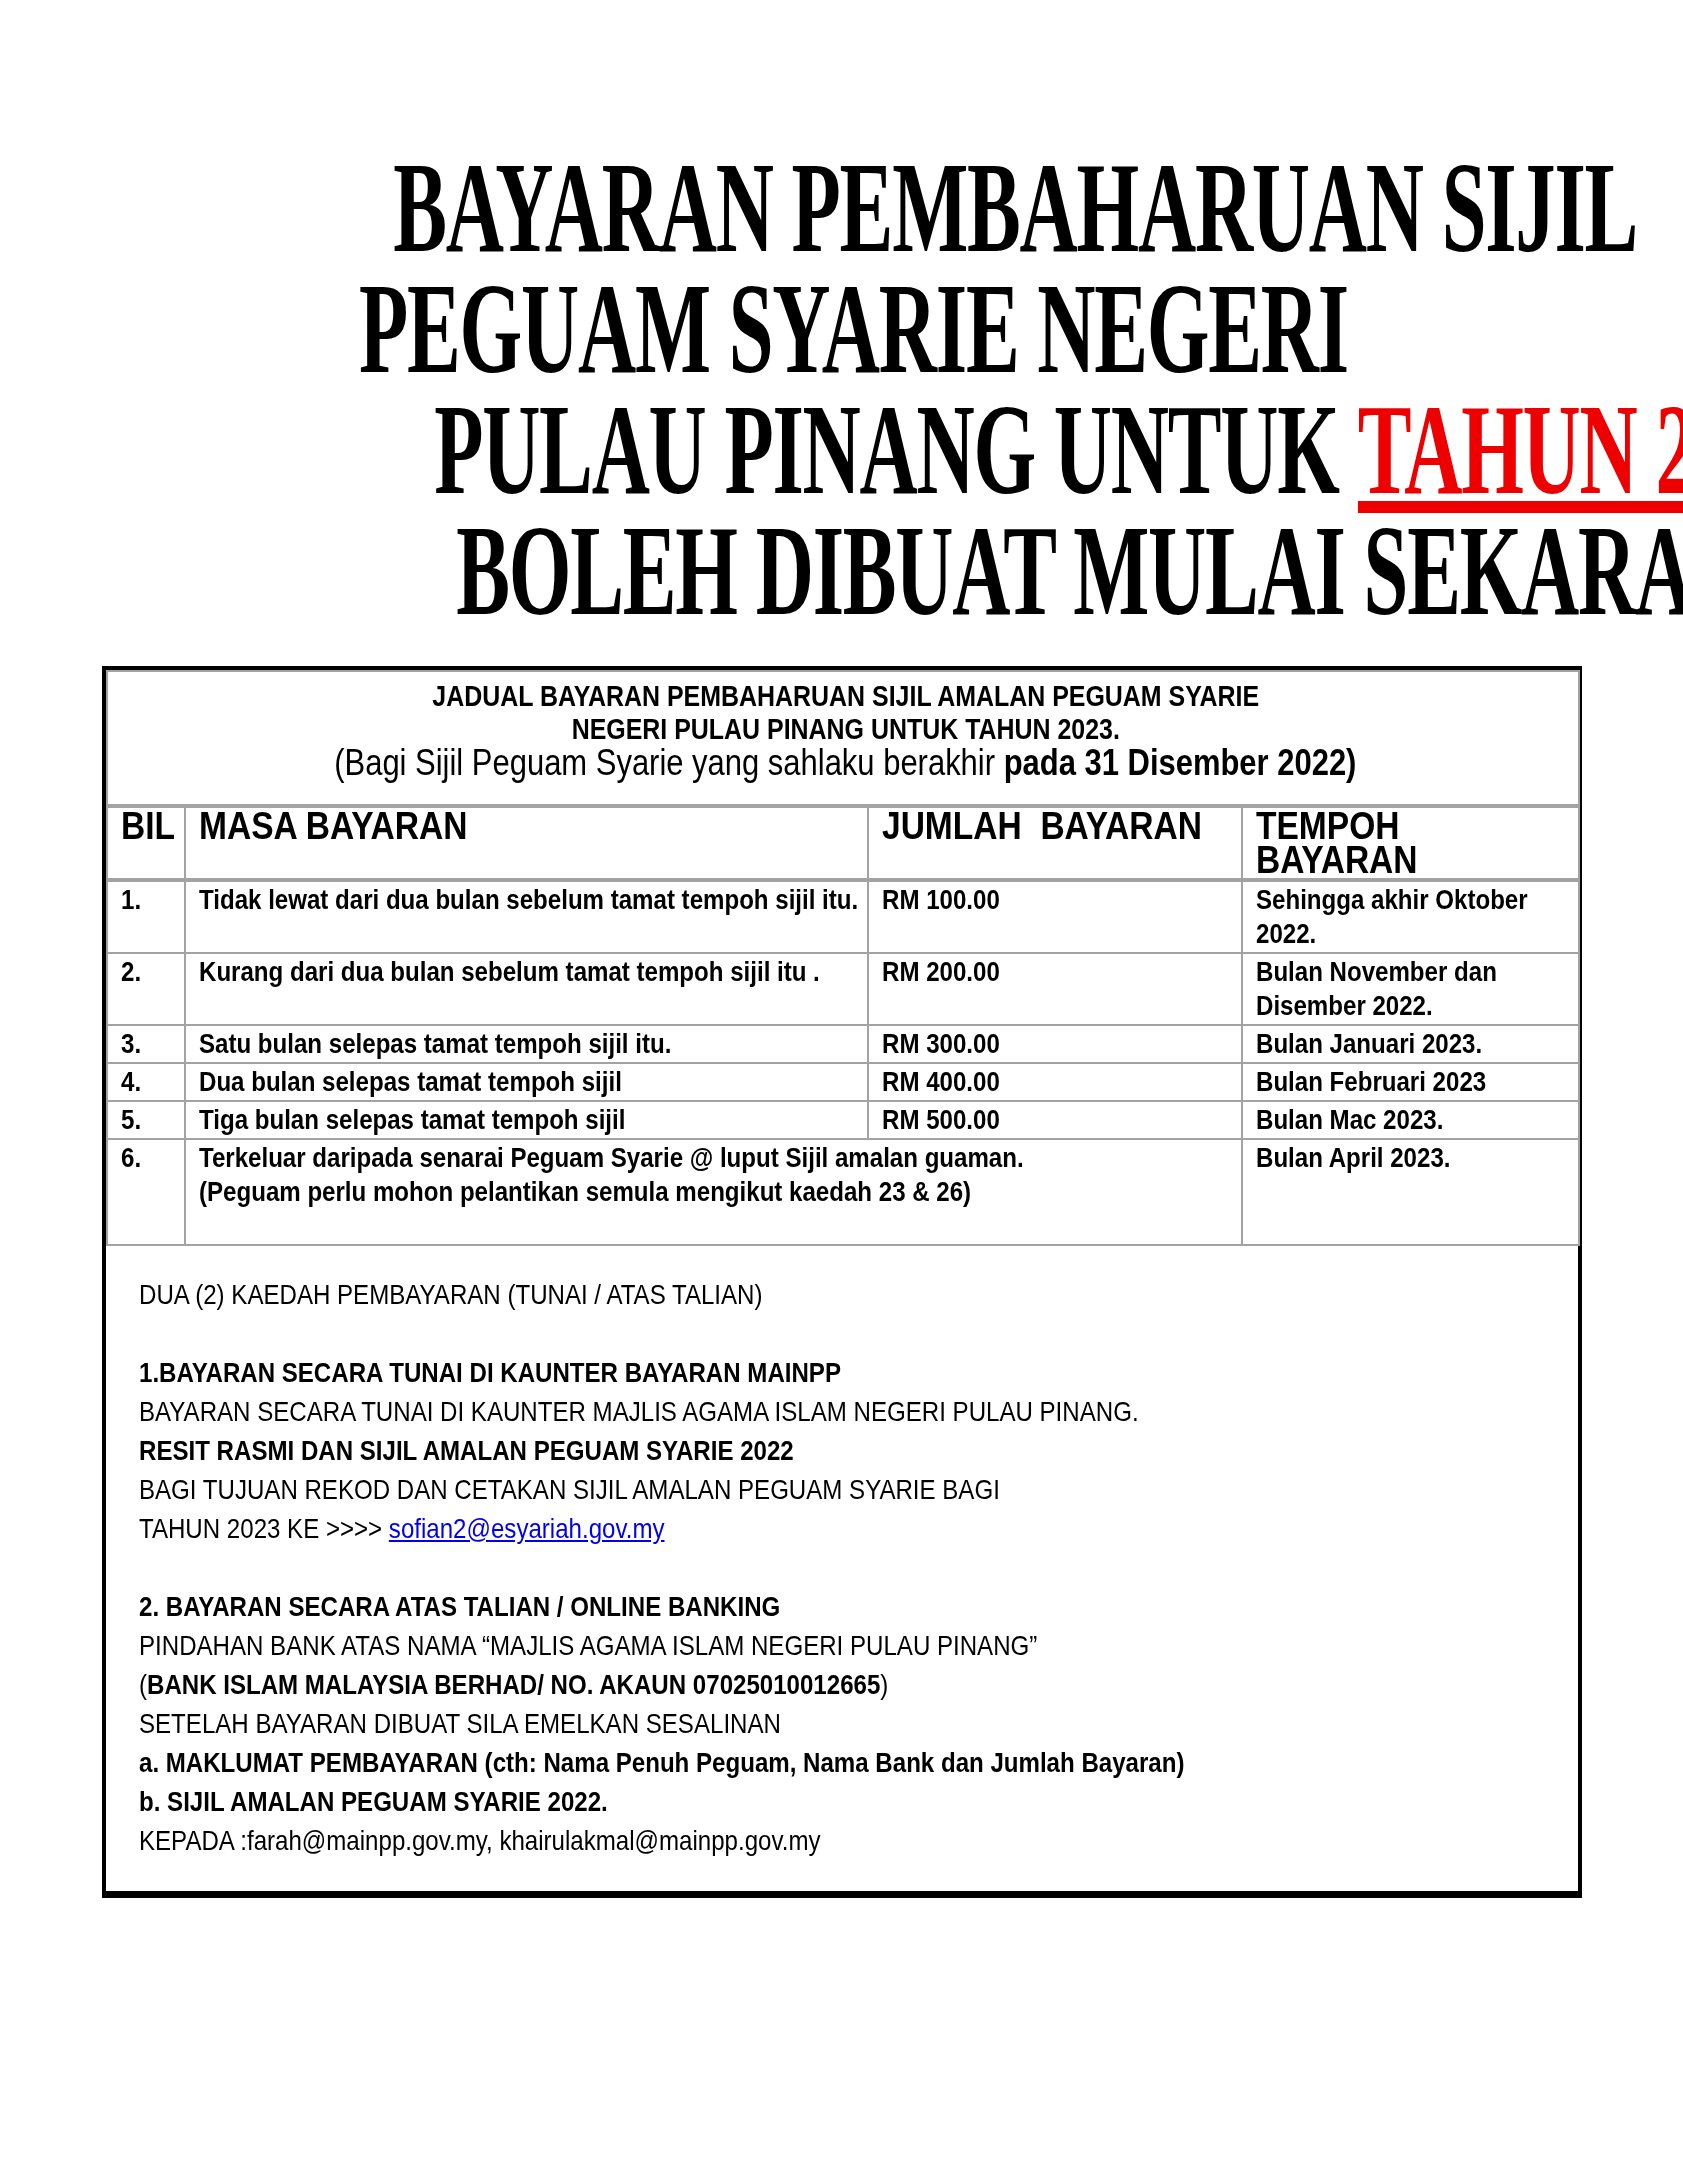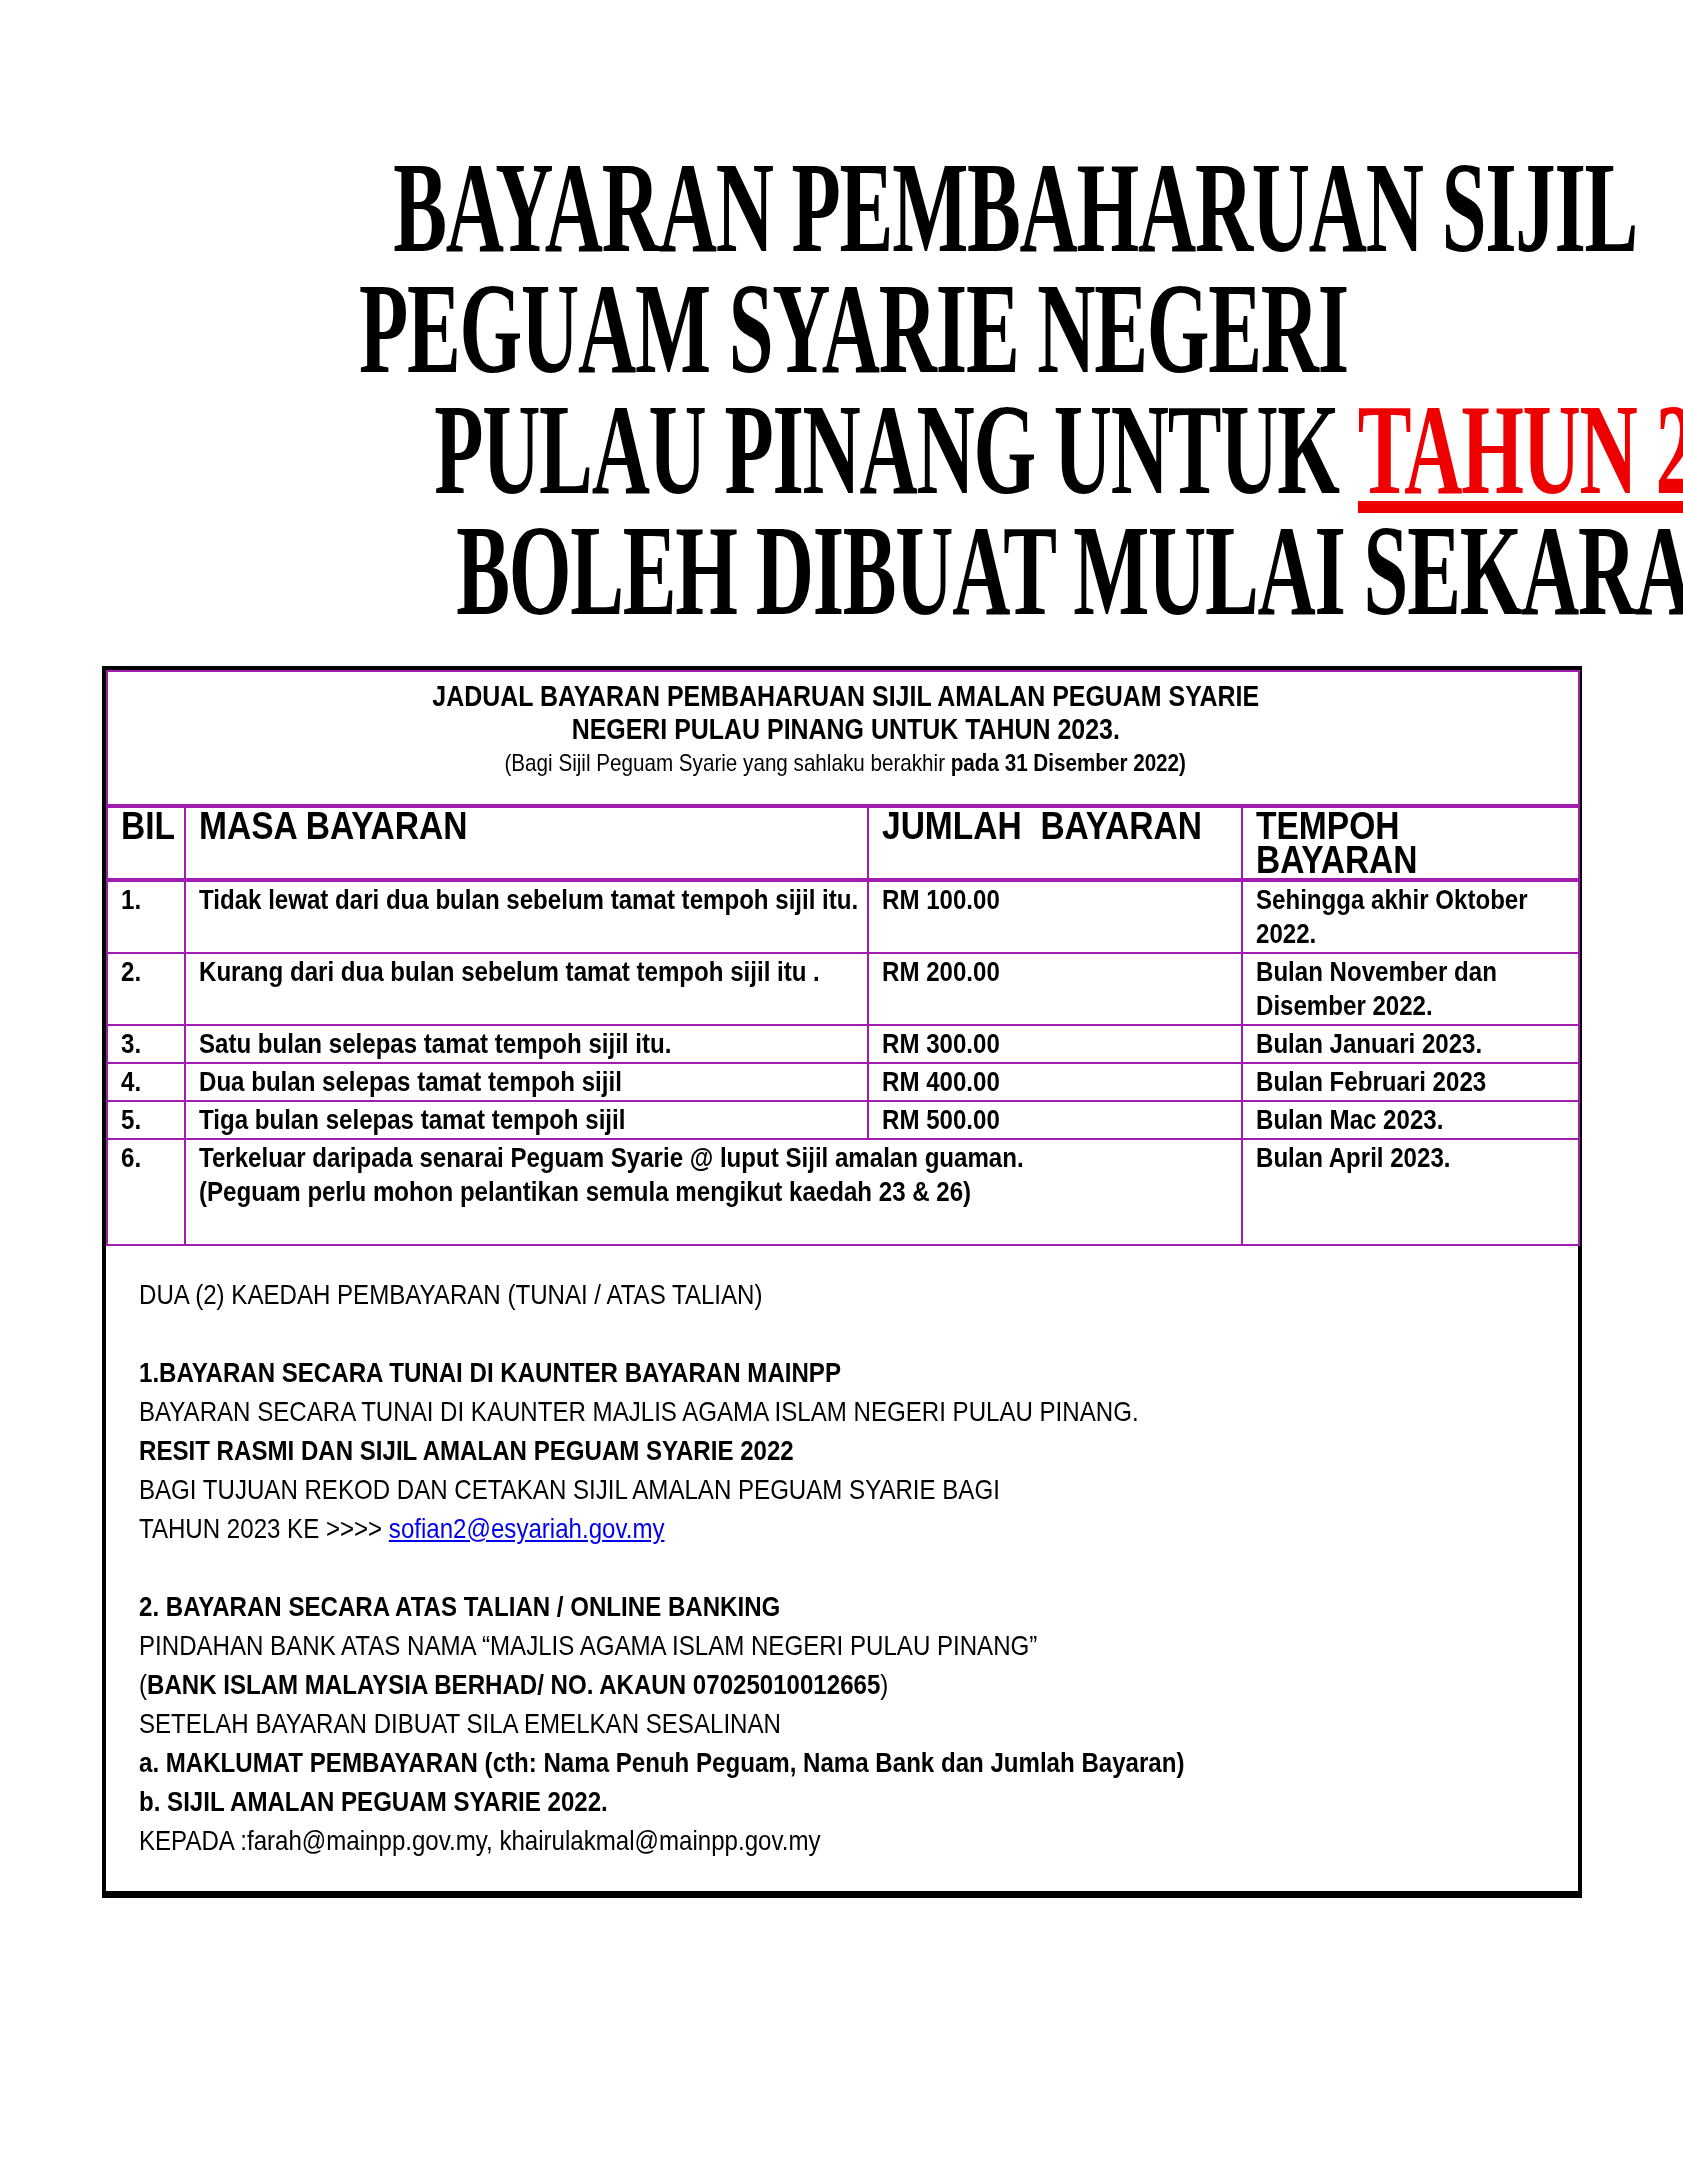--- a/index.html
+++ b/index.html
@@ -55,21 +55,21 @@
     background:#fff;
   }
 
   
   table.sched{
     border-collapse:collapse;
     width:100%;
     table-layout:fixed;
   }
   table.sched td, table.sched th{
-    border:2px solid #a21caf;
+    border:2px solid #a3a3a3;
     vertical-align:top;
     padding:1px 8px 1px 13px;
     text-align:left;
     box-sizing:border-box;
     overflow:hidden;
   }
   tr.title-row td{
     border-bottom-width:4px;
     height:135px;
     text-align:center;
@@ -82,21 +82,21 @@
     font-size:39px;
     font-weight:700;
     line-height:34px;
   }
   table.sched td{
     font-size:28px;
     font-weight:700;
     line-height:34px;
   }
   .h1-line{font-size:29px;font-weight:700;line-height:33px;}
-  .cap-line{font-size:24px;font-weight:400;line-height:33px;}
+  .cap-line{font-size:36px;font-weight:400;line-height:33px;}
   .cap-line .cap-bold{font-weight:700;}
 
   .r-tall  td{height:71px;}
   .r-tall2 td{height:72px;}
   .r-1line td{height:36px;}
   .r-1line2 td{height:37px;}
   .r-last  td{height:106px;}
 
   
   .sq{

